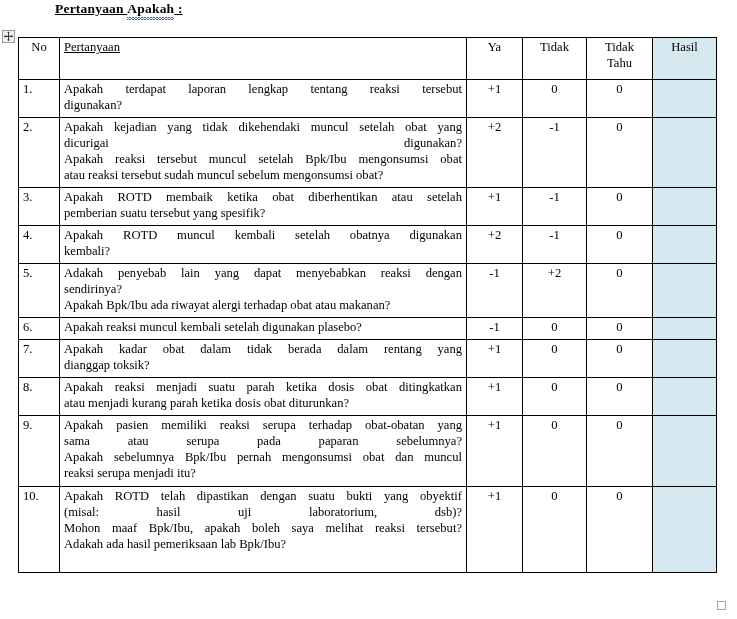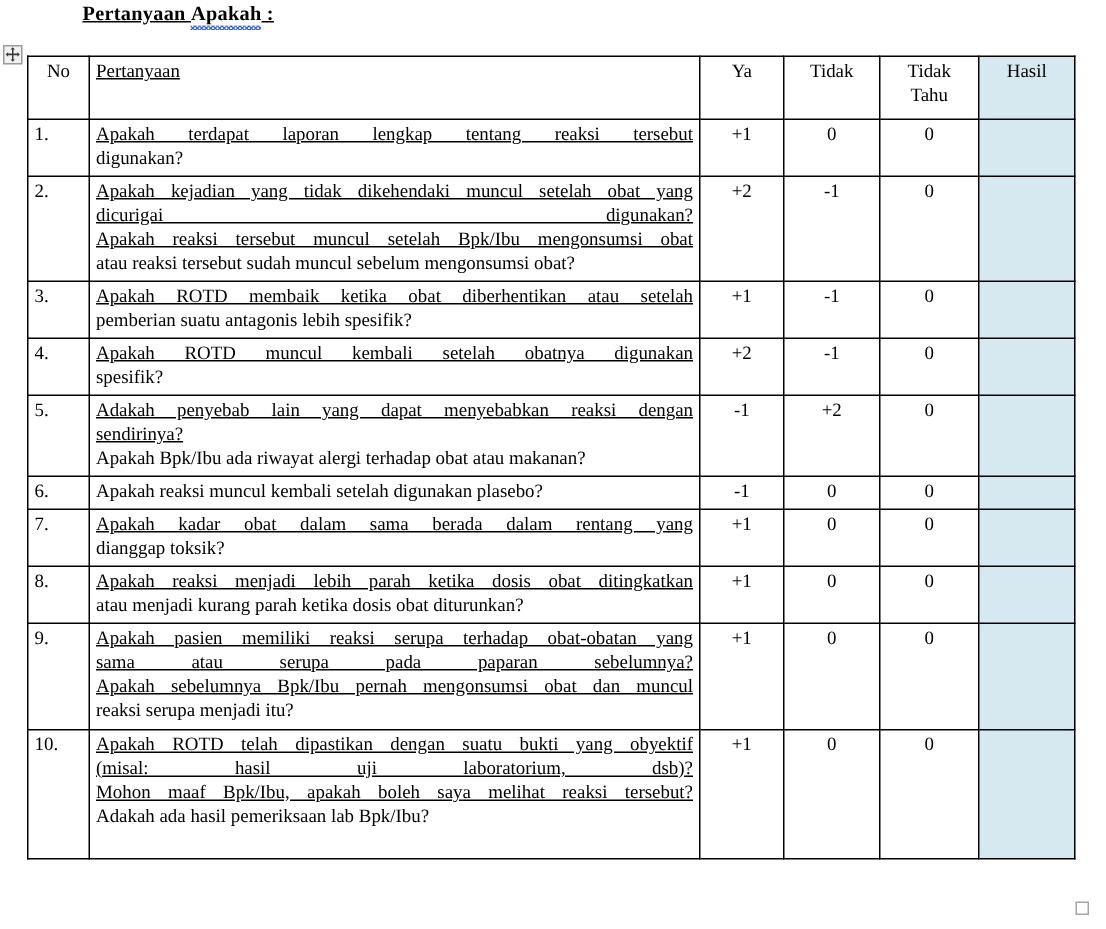--- a/index.html
+++ b/index.html
@@ -86,21 +86,20 @@
   thead td { text-align: center; vertical-align: top; }
   thead td.col-no { text-align: center; padding-left: 4px; }
   thead td.col-q  { text-align: left; padding-left: 10px; text-decoration: underline; }
   thead .hdr-row td { height: 36px; }
 
   .qcell { padding-left: 10px; }
   .qline { margin: 0; }
   .qline.just {
     text-align: justify;
     text-align-last: justify;
-    text-decoration: underline;
   }
   .qline.just-last {
     text-align: justify;
     text-align-last: left;
   }
 
   
   .r1 td { height: 30px; }
   .r2 td { height: 61px; }
   .r3 td { height: 31px; }
@@ -171,32 +170,32 @@
         </td>
         <td class="col-ya">+2</td>
         <td class="col-tidak">-1</td>
         <td class="col-tt">0</td>
         <td class="col-hasil" style="text-align: center;"></td>
       </tr>
       <tr class="r3">
         <td class="col-no">3.</td>
         <td class="col-q qcell">
           <div class="qline just">Apakah ROTD membaik ketika obat diberhentikan atau setelah</div>
-          <div class="qline just-last">pemberian suatu antagonis lebih spesifik?</div>
+          <div class="qline just-last">pemberian suatu tersebut yang spesifik?</div>
         </td>
         <td class="col-ya">+1</td>
         <td class="col-tidak">-1</td>
         <td class="col-tt">0</td>
         <td class="col-hasil" style="text-align: center;"></td>
       </tr>
       <tr class="r4">
         <td class="col-no">4.</td>
         <td class="col-q qcell">
           <div class="qline just">Apakah ROTD muncul kembali setelah obatnya digunakan</div>
-          <div class="qline just-last">spesifik?</div>
+          <div class="qline just-last">kembali?</div>
         </td>
         <td class="col-ya">+2</td>
         <td class="col-tidak">-1</td>
         <td class="col-tt">0</td>
         <td class="col-hasil" style="text-align: center;"></td>
       </tr>
       <tr class="r5">
         <td class="col-no">5.</td>
         <td class="col-q qcell">
           <div class="qline just">Adakah penyebab lain yang dapat menyebabkan reaksi dengan</div>
@@ -214,32 +213,32 @@
           <div class="qline just-last">Apakah reaksi muncul kembali setelah digunakan plasebo?</div>
         </td>
         <td class="col-ya">-1</td>
         <td class="col-tidak">0</td>
         <td class="col-tt">0</td>
         <td class="col-hasil" style="text-align: center;"></td>
       </tr>
       <tr class="r7">
         <td class="col-no">7.</td>
         <td class="col-q qcell">
-          <div class="qline just">Apakah kadar obat dalam sama berada dalam rentang yang</div>
+          <div class="qline just">Apakah kadar obat dalam tidak berada dalam rentang yang</div>
           <div class="qline just-last">dianggap toksik?</div>
         </td>
         <td class="col-ya">+1</td>
         <td class="col-tidak">0</td>
         <td class="col-tt">0</td>
         <td class="col-hasil" style="text-align: center;"></td>
       </tr>
       <tr class="r8">
         <td class="col-no">8.</td>
         <td class="col-q qcell">
-          <div class="qline just">Apakah reaksi menjadi lebih parah ketika dosis obat ditingkatkan</div>
+          <div class="qline just">Apakah reaksi menjadi suatu parah ketika dosis obat ditingkatkan</div>
           <div class="qline just-last">atau menjadi kurang parah ketika dosis obat diturunkan?</div>
         </td>
         <td class="col-ya">+1</td>
         <td class="col-tidak">0</td>
         <td class="col-tt">0</td>
         <td class="col-hasil" style="text-align: center;"></td>
       </tr>
       <tr class="r9">
         <td class="col-no">9.</td>
         <td class="col-q qcell">

